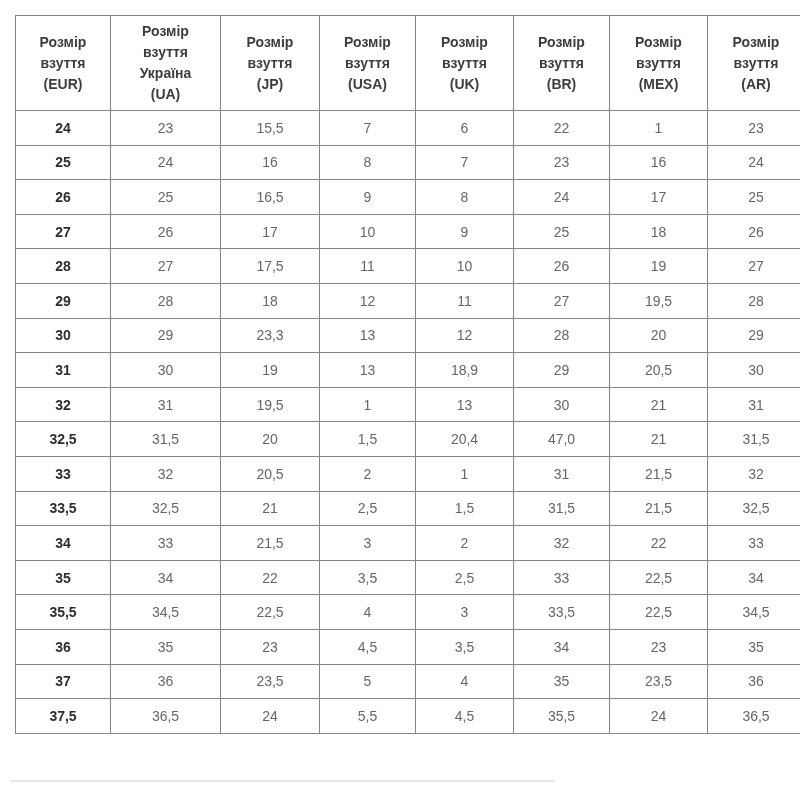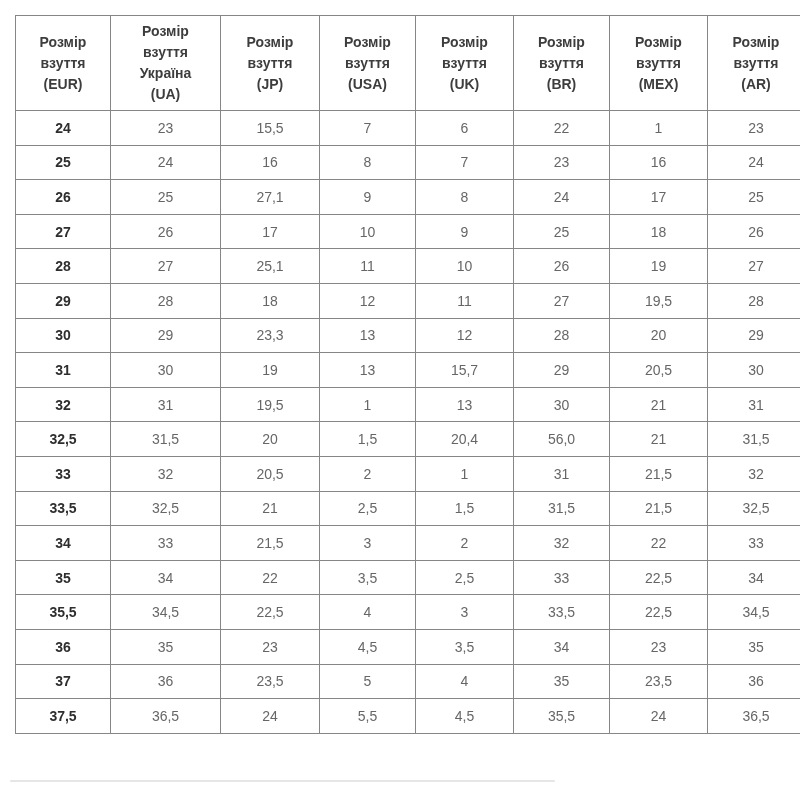--- a/index.html
+++ b/index.html
@@ -111,41 +111,41 @@
           <td>16</td>
           <td>8</td>
           <td>7</td>
           <td>23</td>
           <td>16</td>
           <td>24</td>
         </tr>
         <tr>
           <td class="col-first">26</td>
           <td>25</td>
-          <td>27,1</td>
+          <td>16,5</td>
           <td>9</td>
           <td>8</td>
           <td>24</td>
           <td>17</td>
           <td>25</td>
         </tr>
         <tr>
           <td class="col-first">27</td>
           <td>26</td>
           <td>17</td>
           <td>10</td>
           <td>9</td>
           <td>25</td>
           <td>18</td>
           <td>26</td>
         </tr>
         <tr>
           <td class="col-first">28</td>
           <td>27</td>
-          <td>25,1</td>
+          <td>17,5</td>
           <td>11</td>
           <td>10</td>
           <td>26</td>
           <td>19</td>
           <td>27</td>
         </tr>
         <tr>
           <td class="col-first">29</td>
           <td>28</td>
           <td>18</td>
@@ -163,42 +163,42 @@
           <td>12</td>
           <td>28</td>
           <td>20</td>
           <td>29</td>
         </tr>
         <tr>
           <td class="col-first">31</td>
           <td>30</td>
           <td>19</td>
           <td>13</td>
-          <td>15,7</td>
+          <td>18,9</td>
           <td>29</td>
           <td>20,5</td>
           <td>30</td>
         </tr>
         <tr>
           <td class="col-first">32</td>
           <td>31</td>
           <td>19,5</td>
           <td>1</td>
           <td>13</td>
           <td>30</td>
           <td>21</td>
           <td>31</td>
         </tr>
         <tr>
           <td class="col-first">32,5</td>
           <td>31,5</td>
           <td>20</td>
           <td>1,5</td>
           <td>20,4</td>
-          <td>56,0</td>
+          <td>47,0</td>
           <td>21</td>
           <td>31,5</td>
         </tr>
         <tr>
           <td class="col-first">33</td>
           <td>32</td>
           <td>20,5</td>
           <td>2</td>
           <td>1</td>
           <td>31</td>

